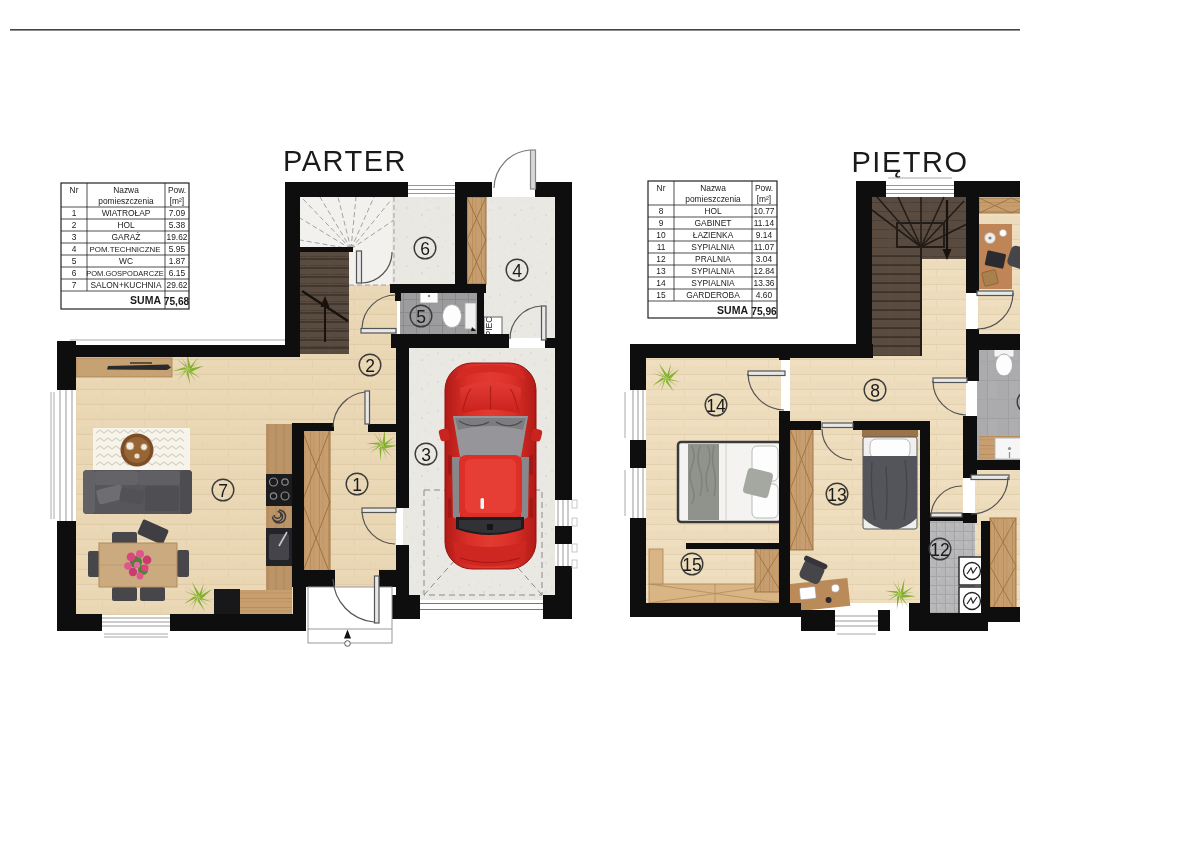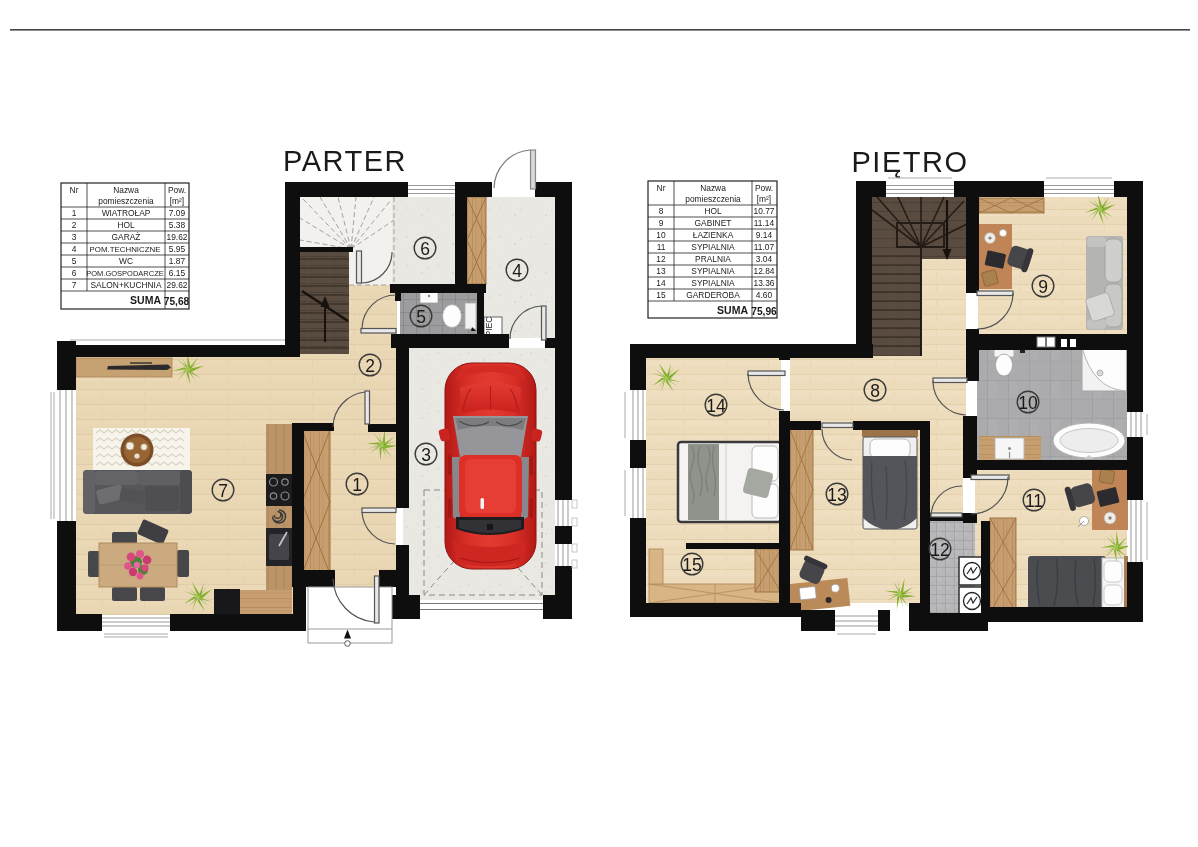--- a/index.html
+++ b/index.html
@@ -1,16 +1,16 @@
 <!DOCTYPE html>
 <html><head>
 <meta charset="utf-8">
 <style>
 html,body{margin:0;padding:0;background:#ffffff;}
-#page{position:relative;width:1198px;height:847px;background:#fff;overflow:hidden;}
+#page{position:relative;width:1020px;height:847px;background:#fff;overflow:hidden;}
 text{font-family:"Liberation Sans",sans-serif;fill:#1a1a1a;}
 </style>
 </head>
 <body>
 <div id="page">
 <svg width="1198" height="847" viewBox="0 0 1198 847" xmlns="http://www.w3.org/2000/svg">
 <defs>
 <pattern id="wood" width="42" height="15" patternUnits="userSpaceOnUse">
   <rect width="42" height="15" fill="#ebd8b6"></rect>
   <rect y="13.8" width="42" height="1.2" fill="#e0cca9"></rect>

